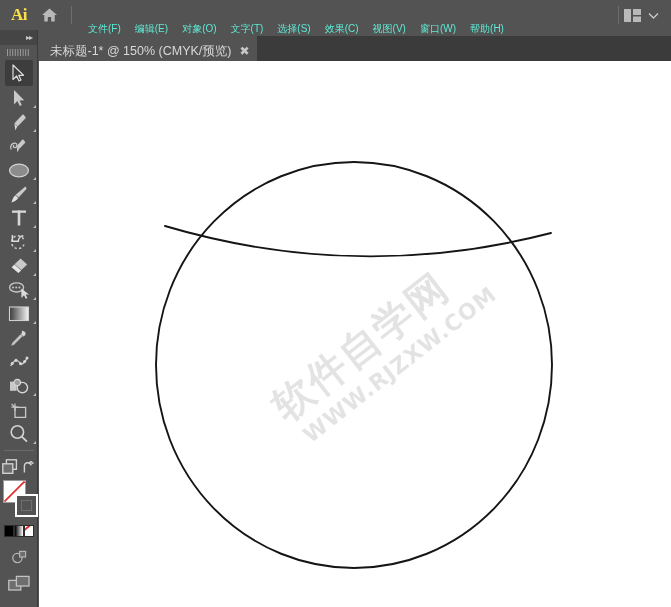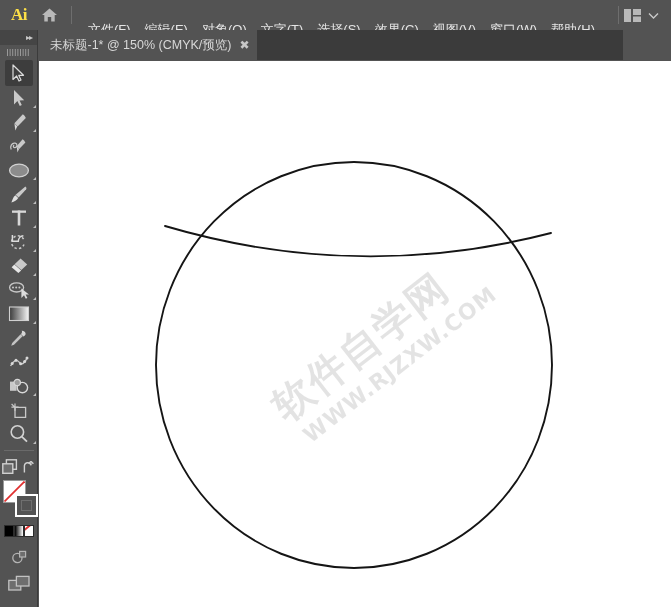--- a/index.html
+++ b/index.html
@@ -50,44 +50,44 @@
     width: 1px; height: 18px;
     background: #6e6e6e;
     margin: 0 5px;
   }
   .menu-items {
     display: flex;
     align-items: center;
     margin-left: 4px;
   }
   .menu-item {
-    color: #e5e5e5;
-    font-size: 13px;
+    color: #5eead4;
+    font-size: 10px;
     padding: 5px 7px;
     white-space: nowrap;
     line-height: 1;
     margin-top: 28px;
   }
   .menu-right {
     margin-left: auto;
     display: flex;
     align-items: center;
     padding-right: 12px;
   }
   .ws-switch {
     display: flex;
     align-items: center;
     gap: 7px;
   }
 
   
   .tabbar {
     position: absolute;
-    left: 0; top: 30px;
-    width: 623px; height: 30px;
+    left: 0; top: 36px;
+    width: 671px; height: 30px;
     background: #3b3b3b;
   }
   .tab {
     position: absolute;
     left: 38px; top: 0;
     height: 30px;
     background: #535353;
     display: flex;
     align-items: center;
     padding: 0 0 0 12px;

